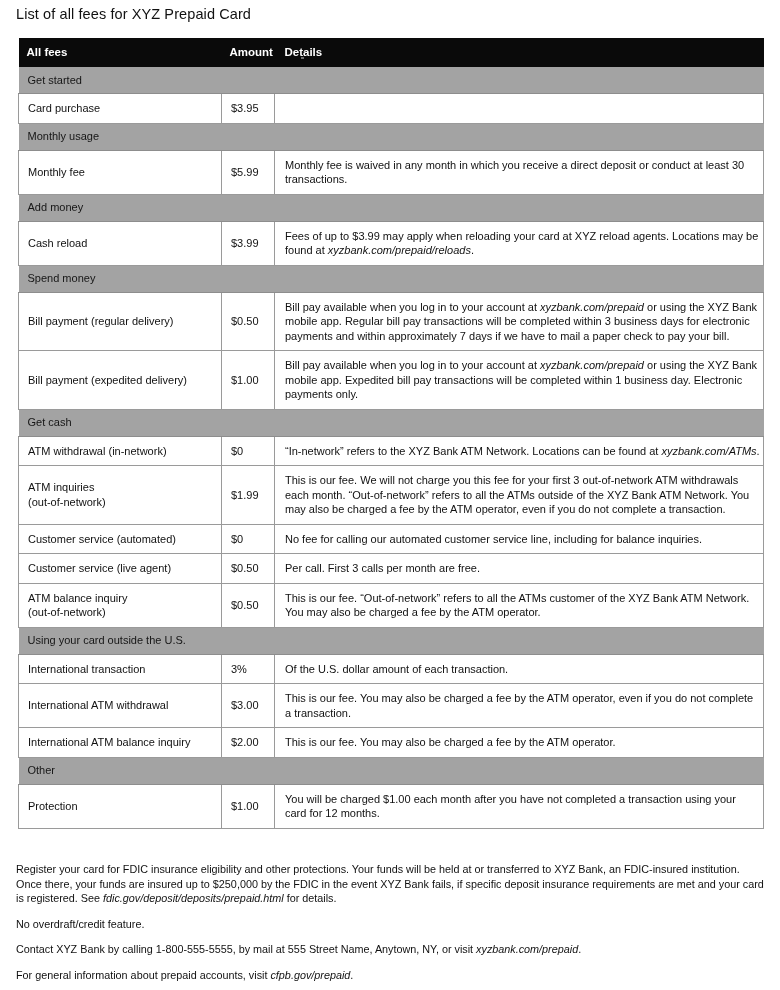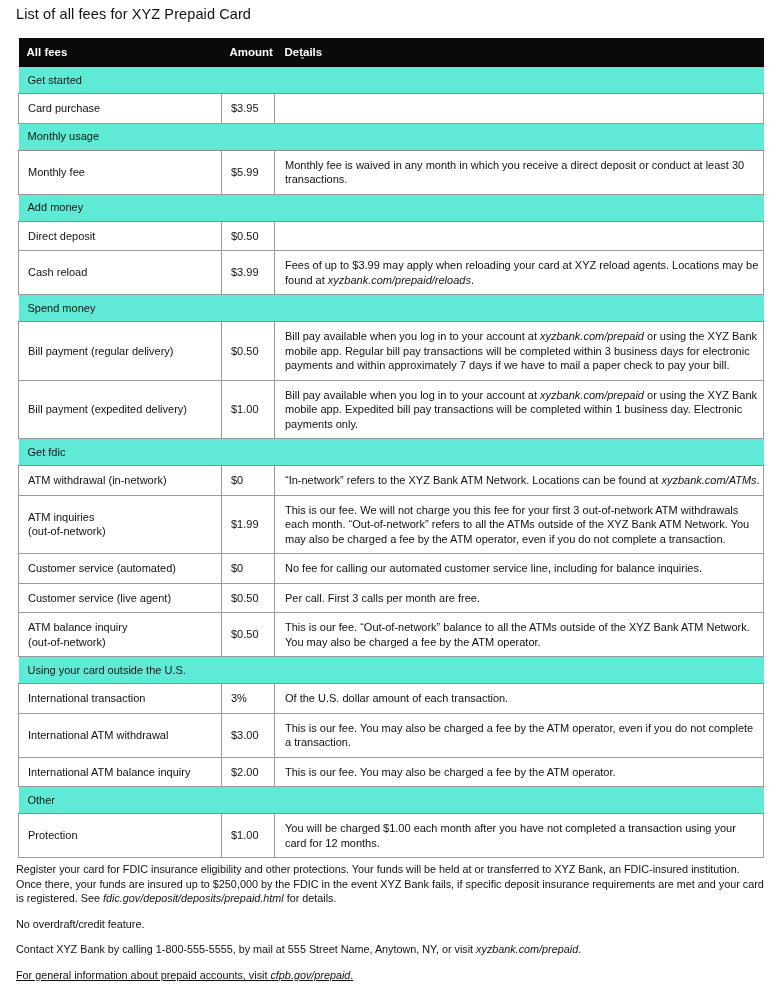--- a/index.html
+++ b/index.html
@@ -61,21 +61,21 @@
   }
   .fee-table thead th.th-amount {
     text-align: right;
     padding-right: 4px;
   }
   .fee-table thead th.th-details {
     padding-left: 10px;
   }
 
   tr.section-row td {
-    background: #5eead4;
+    background: #a3a3a3;
     border-top: 1px solid #8d8d8d;
     border-bottom: 1px solid #8d8d8d;
     padding: 5px 8px 6px 9px;
     font-size: 11px;
     color: #161616;
     height: 15px;
   }
   tr.section-row.first td { border-top: none; }
 
   tr.fee-row td {
@@ -115,21 +115,21 @@
   .footer {
     position: absolute;
     left: 16px;
     top: 862px;
     width: 748px;
     font-size: 10.8px;
     line-height: 14.6px;
     color: #111111;
   }
   .footer p { margin: 0 0 11px 0; }
-  .footer p.tight { margin-bottom: 4px; text-decoration: underline; }
+  .footer p.tight { margin-bottom: 4px; }
   .footer p:last-child { margin-bottom: 0; }
 </style>
 </head>
 <body>
 
 <div class="page">
 
   <div class="page-title">List of all fees for XYZ Prepaid Card</div>
 
   <table class="fee-table">
@@ -159,44 +159,39 @@
         </tr>
         <tr class="fee-row">
           <td class="fee-name">Monthly fee</td>
           <td class="fee-amount">$5.99</td>
           <td class="fee-details">Monthly fee is waived in any month in which you receive a direct deposit or conduct at least 30 transactions.</td>
         </tr>
         <tr class="section-row">
           <td colspan="3">Add money</td>
         </tr>
         <tr class="fee-row">
-          <td class="fee-name">Direct deposit</td>
-          <td class="fee-amount">$0.50</td>
-          <td class="fee-details empty"></td>
-        </tr>
-        <tr class="fee-row">
           <td class="fee-name">Cash reload</td>
           <td class="fee-amount">$3.99</td>
           <td class="fee-details"><span>Fees of up to $3.99 may apply when reloading your card at XYZ reload agents. Locations may be found at </span><em>xyzbank.com/prepaid/reloads</em><span>.</span></td>
         </tr>
         <tr class="section-row">
           <td colspan="3">Spend money</td>
         </tr>
         <tr class="fee-row">
           <td class="fee-name">Bill payment (regular delivery)</td>
           <td class="fee-amount">$0.50</td>
           <td class="fee-details"><span>Bill pay available when you log in to your account at </span><em>xyzbank.com/prepaid</em><span> or using the XYZ Bank mobile app. Regular bill pay transactions will be completed within 3 business days for electronic payments and within approximately 7 days if we have to mail a paper check to pay your bill.</span></td>
         </tr>
         <tr class="fee-row">
           <td class="fee-name">Bill payment (expedited delivery)</td>
           <td class="fee-amount">$1.00</td>
           <td class="fee-details"><span>Bill pay available when you log in to your account at </span><em>xyzbank.com/prepaid</em><span> or using the XYZ Bank mobile app. Expedited bill pay transactions will be completed within 1 business day. Electronic payments only.</span></td>
         </tr>
         <tr class="section-row">
-          <td colspan="3">Get fdic</td>
+          <td colspan="3">Get cash</td>
         </tr>
         <tr class="fee-row">
           <td class="fee-name">ATM withdrawal (in-network)</td>
           <td class="fee-amount">$0</td>
           <td class="fee-details"><span>“In-network” refers to the XYZ Bank ATM Network. Locations can be found at </span><em>xyzbank.com/ATMs</em><span>.</span></td>
         </tr>
         <tr class="fee-row">
           <td class="fee-name multiline">ATM inquiries
 (out-of-network)</td>
           <td class="fee-amount">$1.99</td>
@@ -209,21 +204,21 @@
         </tr>
         <tr class="fee-row">
           <td class="fee-name">Customer service (live agent)</td>
           <td class="fee-amount">$0.50</td>
           <td class="fee-details">Per call. First 3 calls per month are free.</td>
         </tr>
         <tr class="fee-row">
           <td class="fee-name multiline">ATM balance inquiry
 (out-of-network)</td>
           <td class="fee-amount">$0.50</td>
-          <td class="fee-details">This is our fee. “Out-of-network” balance to all the ATMs outside of the XYZ Bank ATM Network. You may also be charged a fee by the ATM operator.</td>
+          <td class="fee-details">This is our fee. “Out-of-network” refers to all the ATMs customer of the XYZ Bank ATM Network. You may also be charged a fee by the ATM operator.</td>
         </tr>
         <tr class="section-row">
           <td colspan="3">Using your card outside the U.S.</td>
         </tr>
         <tr class="fee-row">
           <td class="fee-name">International transaction</td>
           <td class="fee-amount">3%</td>
           <td class="fee-details">Of the U.S. dollar amount of each transaction.</td>
         </tr>
         <tr class="fee-row">

